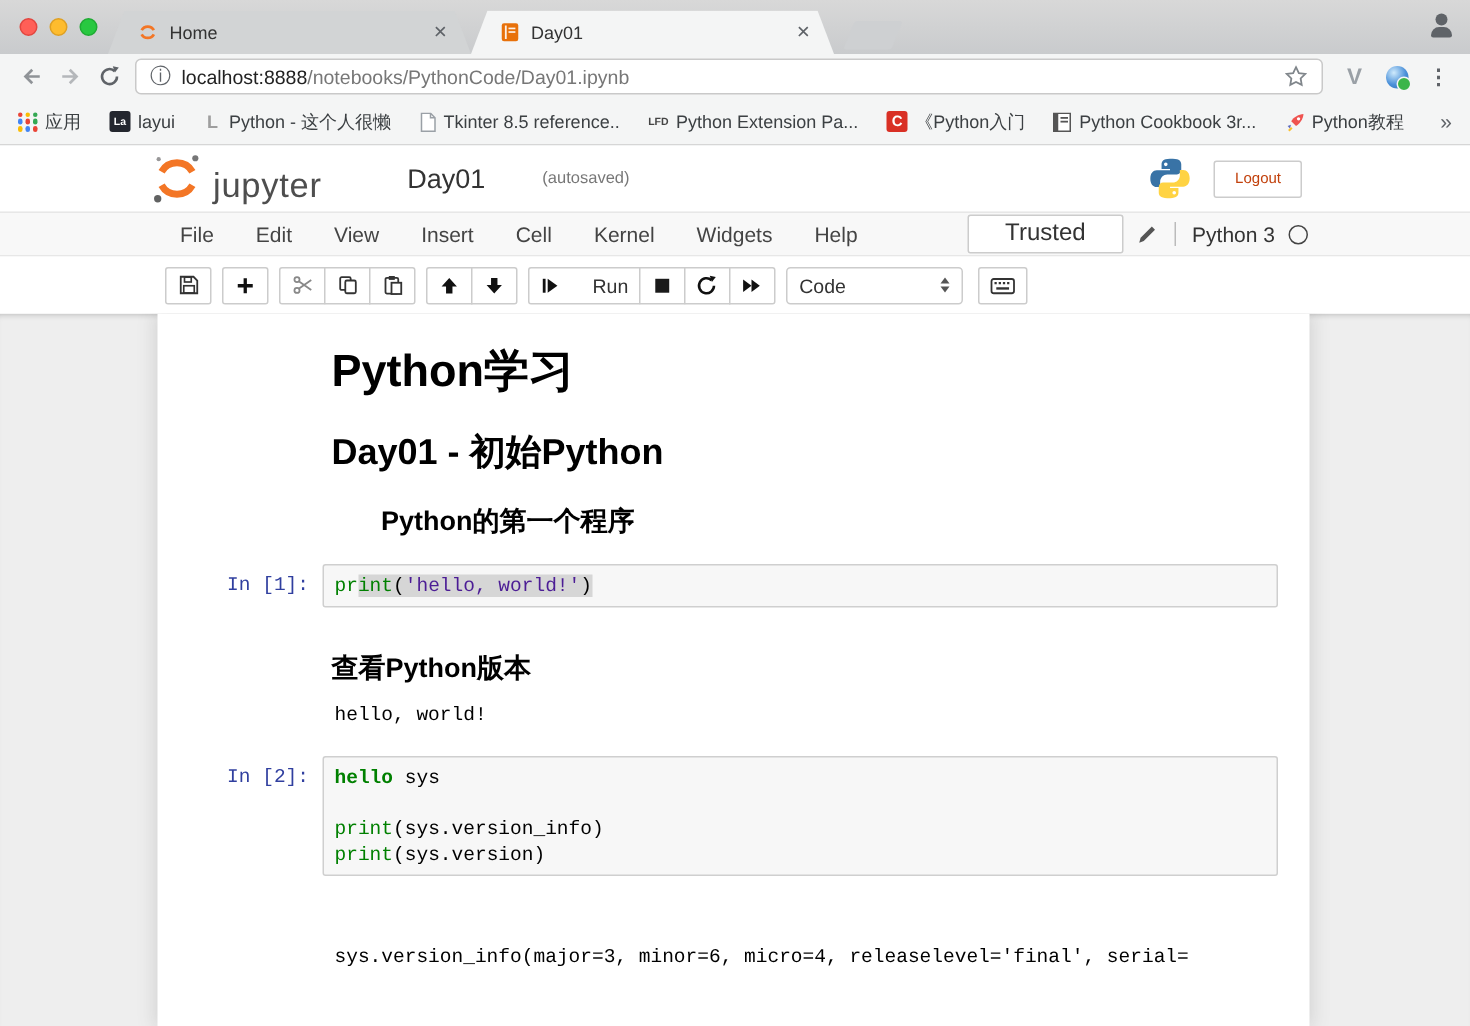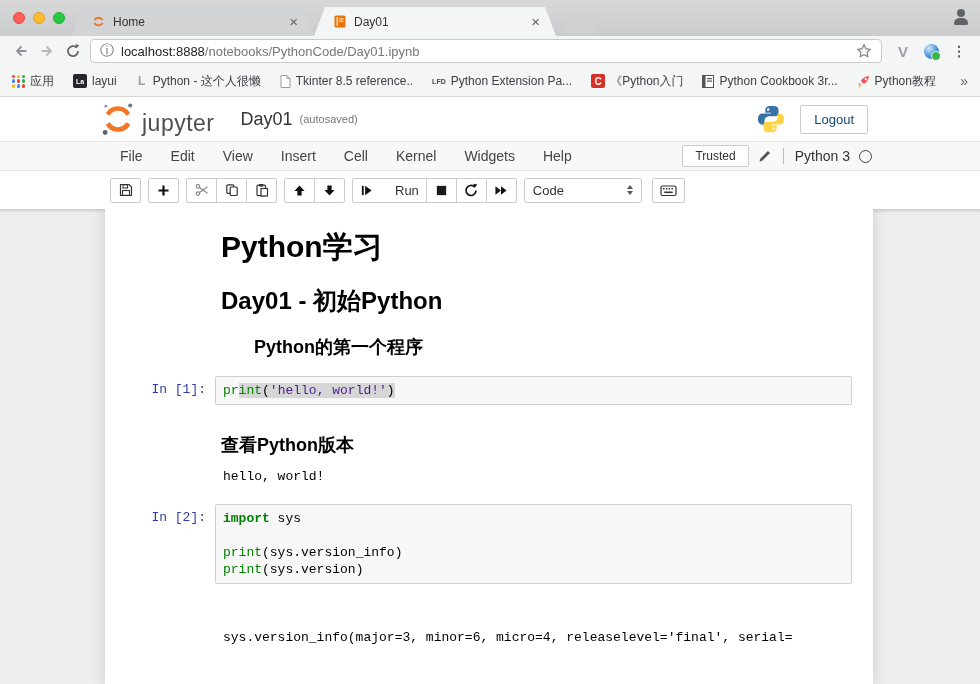--- a/index.html
+++ b/index.html
@@ -45,34 +45,34 @@
   .apps-grid { width:13px; height:13px; display:grid; grid-template-columns:repeat(3,1fr); gap:1.5px; }
   .apps-grid i { border-radius:50%; }
   .bm-sq { width:14px; height:14px; border-radius:2px; display:flex; align-items:center; justify-content:center; font-weight:bold; }
   .layui-ic { background:#23262e; color:#fff; font-size:7px; }
   .l-grey { color:#9e9e9e; font-size:12px; font-weight:bold; width:12px; text-align:center; }
   .lfd-ic { font-size:7px; font-weight:bold; color:#444; letter-spacing:0; }
   .c-red { background:#d93025; color:#fff; font-size:10px; }
   .chev { color:#5f6368; font-size:14px; margin-left:auto; }
 
   
-  .jp-brand { height:44px; background:#fff; display:flex; align-items:center; padding:0 112px 0 100px; }
+  .jp-brand { height:44px; background:#fff; display:flex; align-items:center; padding:0 112px 0 100px;gap:31px; }
   .jp-logo { display:flex; align-items:flex-end; }
   .jp-word { font-size:23px; color:#4e4e4e; margin-left:6px; letter-spacing:0.5px; }
   .nb-title { font-size:18px; color:#333; margin-left:26px; }
   .autosave { font-size:11px; color:#777; margin-left:7px; }
   .brand-right { margin-left:auto; display:flex; align-items:center; gap:14px; }
-  .logout-btn { border:1px solid #ccc; border-radius:2px; background:#fff; padding:6px 13px; font-size:13px; color:#0c4a6e; }
+  .logout-btn { border:1px solid #ccc; border-radius:2px; background:#fff; padding:6px 13px; font-size:10px; color:#c2410c; }
 
   .jp-menubar { height:30px; background:#f8f8f8; border-top:1px solid #e7e7e7; border-bottom:1px solid #e7e7e7;
                 display:flex; align-items:center; padding:0 108px 0 106px; }
   .menu-item { font-size:14px; color:#444; padding:0 14px; }
   .menu-item:first-child { padding-left:14px; }
   .menubar-right { margin-left:auto; display:flex; align-items:center; gap:9px; }
-  .trusted { border:1px solid #ccc; border-radius:2px; background:#fff; font-size:12px; color:#333; padding:3px 12px; }
+  .trusted { border:1px solid #ccc; border-radius:2px; background:#fff; font-size:16px; color:#333; padding:3px 24px; }
   .vdiv { width:1px; height:16px; background:#bbb; margin:0 2px; }
   .kernel-name { font-size:14px; color:#333; }
   .kernel-dot { width:13px; height:13px; border:1.5px solid #444; border-radius:50%; }
 
   .jp-toolbar { height:38px; background:#fff; display:flex; align-items:center; padding:0 0 0 110px; gap:7px; }
   .btn-group { display:flex; }
   .tb-btn { height:25px; min-width:31px; background:#fff; border:1px solid #ccc; display:flex; align-items:center; justify-content:center; padding:0 7px; border-radius:2px; }
   .btn-group .tb-btn { border-radius:0; margin-left:-1px; }
   .btn-group .tb-btn:first-child { border-radius:2px 0 0 2px; margin-left:0;gap:16px; }
   .btn-group .tb-btn:last-child { border-radius:0 2px 2px 0; }
@@ -435,21 +435,21 @@
         <div class="promptcol"></div>
         <div class="cellmain">
           <div class="output-text">hello, world!</div>
         </div>
       </div>
 
       <div class="cellrow cell2-row">
         <div class="promptcol">In [2]:</div>
         <div class="cellmain">
           <div class="input-box">
-            <div class="code-line"><span class="cm-kw">import</span><span> sys</span></div>
+            <div class="code-line"><span class="cm-kw">hello</span><span> sys</span></div>
             <div class="code-line"></div>
             <div class="code-line"><span class="cm-builtin">print</span><span>(sys.version_info)</span></div>
             <div class="code-line"><span class="cm-builtin">print</span><span>(sys.version)</span></div>
           </div>
         </div>
       </div>
 
       <div class="cellrow output-row out2-row">
         <div class="promptcol"></div>
         <div class="cellmain">

